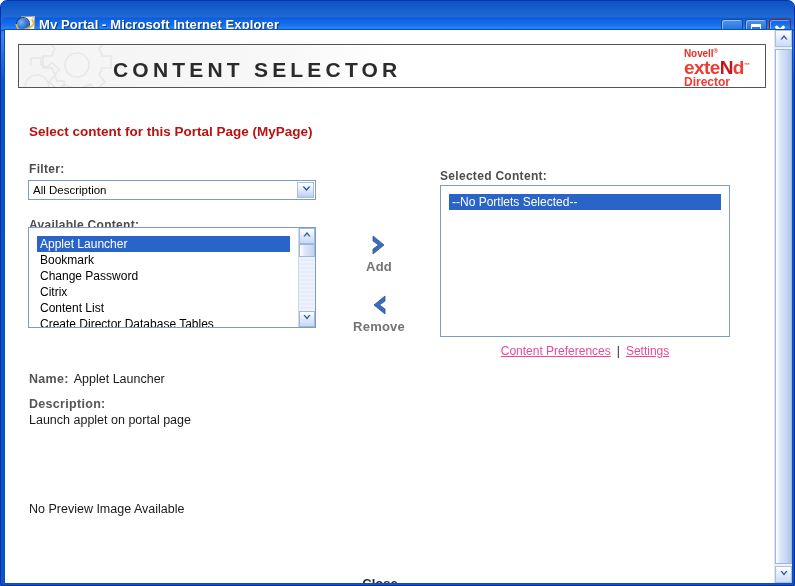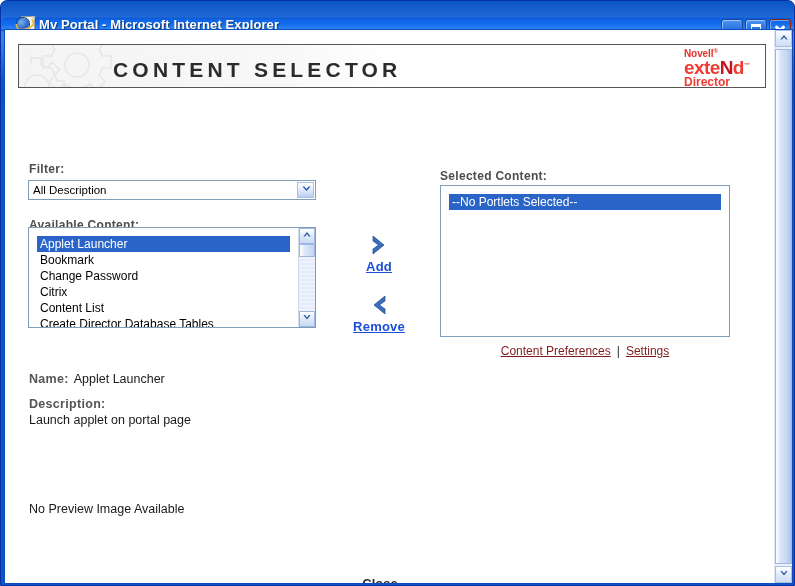--- a/index.html
+++ b/index.html
@@ -370,38 +370,37 @@
   #remove-action { left: 329px; top: 263px; }
   .action .arrow {
     height: 24px;
     display: flex;
     align-items: center;
     justify-content: center;
   }
   .action .lab {
     font-size: 13px;
     font-weight: bold;
-    color: #1d4ed8;
-    text-decoration: underline;
+    color: #737373;
     letter-spacing: .2px;
     margin-top: 1px;
     display: inline-block;
   }
 
   
   .links {
     position: absolute;
     left: 435px; top: 314px;
     width: 290px;
     text-align: center;
     font-size: 12px;
     color: #2b2b2b;
   }
   .links a {
-    color: #7f1d1d;
+    color: #ec4899;
     text-decoration: underline;
   }
   .links .sep { margin: 0 6px; text-decoration: none; display: inline-block; }
 
   
   .detail-name {
     position: absolute;
     left: 24px; top: 342px;
     font-size: 12.5px;
   }
@@ -490,20 +489,21 @@
           </g>
         </svg>
         <div class="banner-title">CONTENT SELECTOR</div>
         <div class="logo">
           <div class="logo-novell"><span>Novell</span><sup>®</sup></div>
           <div class="logo-extend"><span>exte</span><span class="nn">N</span><span>d</span><sup>™</sup></div>
           <div class="logo-director">Director</div>
         </div>
       </div>
 
+      <div class="subtitle">Select content for this Portal Page (MyPage)</div>
 
       <div class="lbl" id="lbl-filter">Filter:</div>
       <div class="selectbox">
         <span class="sv">All Description</span>
         <span class="sel-arrow">
           <span class="chev">
             <svg width="9" height="6" viewBox="0 0 9 6">
                 <path d="M0.5 0.6 L4.5 5 L8.5 0.6 L6.8 0.6 L4.5 3.1 L2.2 0.6 Z" fill="#1b4ea8"></path>
               </svg>
           </span>

